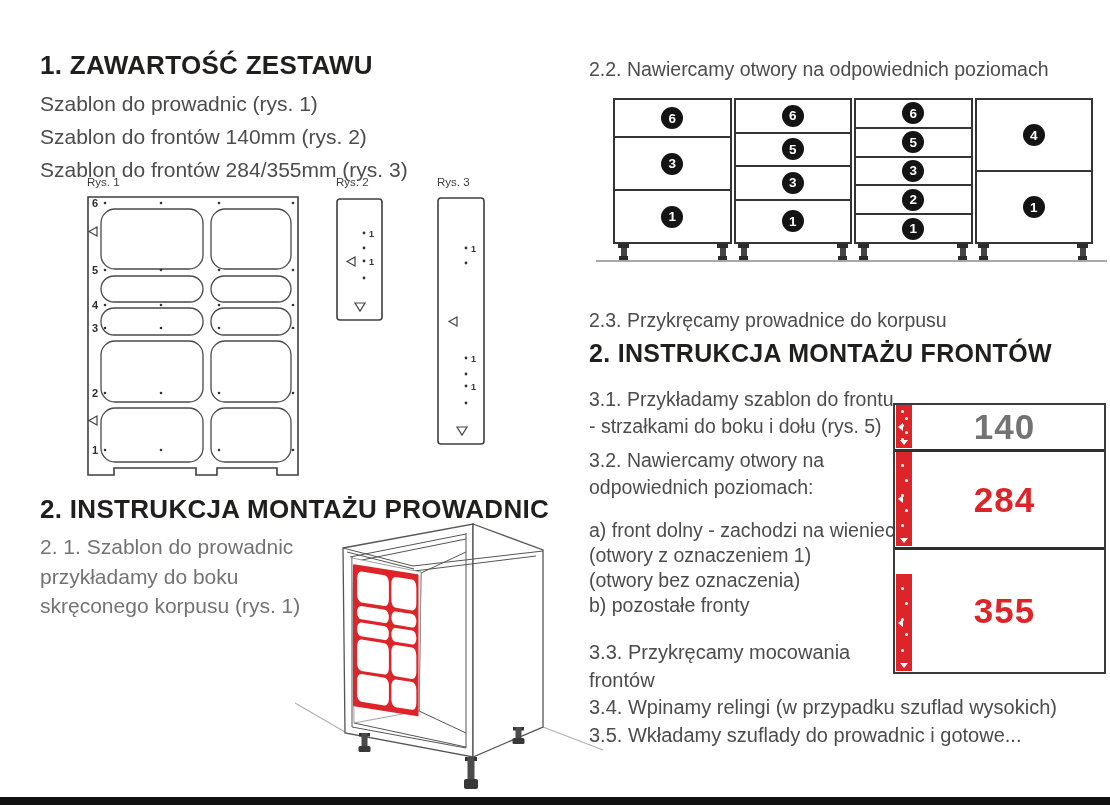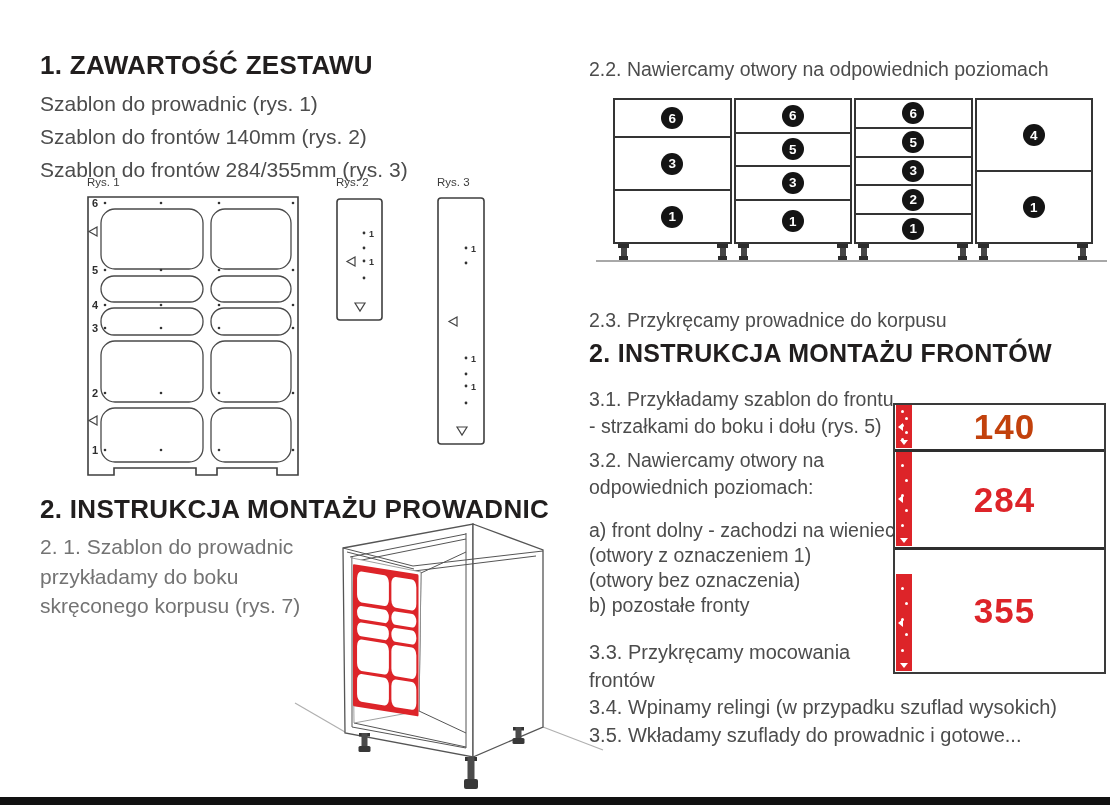--- a/index.html
+++ b/index.html
@@ -175,21 +175,21 @@
         <text x="471" y="362" class="mark-num">1</text>
         <text x="471" y="390" class="mark-num">1</text>
       </g>
   </svg>
 
   <div class="abs h1" style="left:40px; top:494px;">2. INSTRUKCJA MONTAŻU PROWADNIC</div>
 
   <div class="abs body-l2" style="left:40px; top:532px;">
     <div>2. 1. Szablon do prowadnic</div>
     <div>przykładamy do boku</div>
-    <div>skręconego korpusu (rys. 7)</div>
+    <div>skręconego korpusu (rys. 1)</div>
   </div>
 
   <svg class="abs" style="left:293px; top:516px;" width="312" height="289" viewBox="293 516 312 289">
     <path d="M295,703 L345,732" stroke="#b0b0b0" stroke-width="1.2"></path>
     <path d="M543,727 L603,750" stroke="#b0b0b0" stroke-width="1.2"></path>
 
     <g fill="#ffffff" stroke="#555555" stroke-width="1.3">
       <polygon points="343,548 473,524 473,757 345,733"></polygon>
       <polygon points="473,524 543,550 543,727 473,757"></polygon>
     </g>
@@ -369,21 +369,21 @@
       <div class="front-panel" style="height: 44px;">
         <div class="red-bar" style="top: 0px; background: rgb(221, 36, 41);">
           <span class="dot" style="top: calc(14% - 1px); left: 5px;"></span>
           <span class="dot" style="top: calc(30% - 1px); left: 9px;"></span>
           <span class="dot" style="top: calc(46% - 1px); left: 5px;"></span>
           <span class="dot" style="top: calc(62% - 1px); left: 9px;"></span>
           <span class="dot" style="top: calc(78% - 1px); left: 5px;"></span>
           <span class="tri-left" style="top: calc(50% - 4px);"></span>
           <span class="tri-down"></span>
         </div>
-        <div class="front-size" style="color: #c2410c;">140</div>
+        <div class="front-size" style="color: #737373;">140</div>
       </div>
       <div class="front-panel" style="height: 95px;">
         <div class="red-bar" style="top: 0px; background: rgb(221, 36, 41);">
           <span class="dot" style="top: calc(14% - 1px); left: 5px;"></span>
           <span class="dot" style="top: calc(30% - 1px); left: 9px;"></span>
           <span class="dot" style="top: calc(46% - 1px); left: 5px;"></span>
           <span class="dot" style="top: calc(62% - 1px); left: 9px;"></span>
           <span class="dot" style="top: calc(78% - 1px); left: 5px;"></span>
           <span class="tri-left" style="top: calc(50% - 4px);"></span>
           <span class="tri-down"></span>

